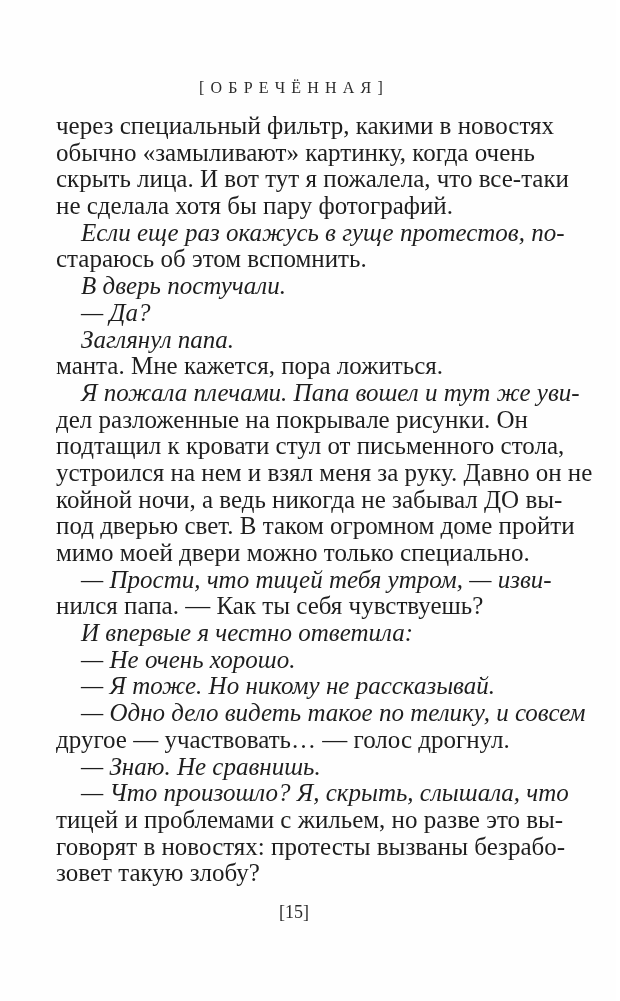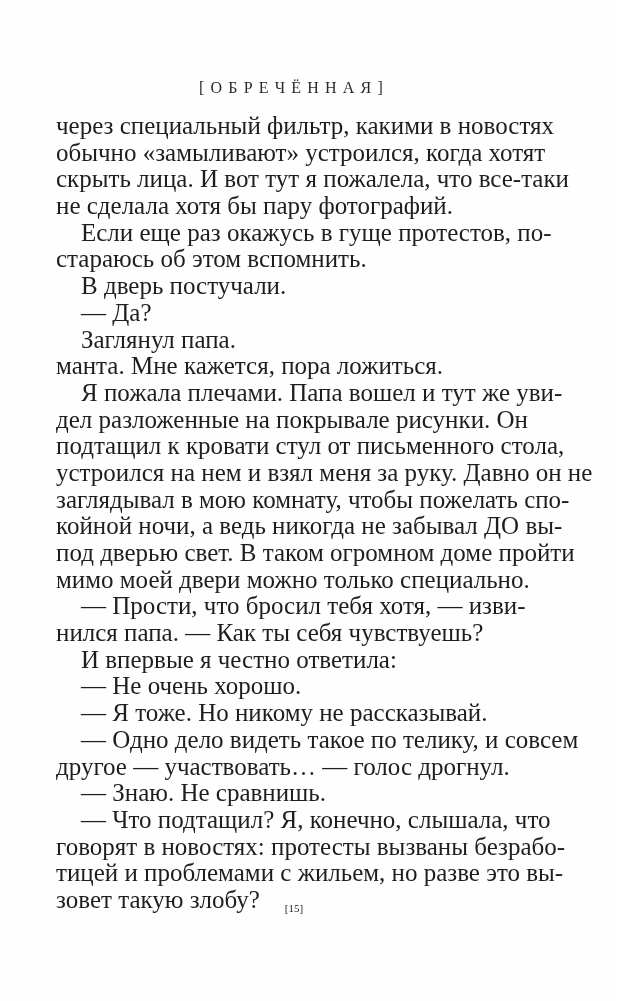--- a/index.html
+++ b/index.html
@@ -48,64 +48,64 @@
     text-align: justify;
     text-align-last: justify;
     white-space: nowrap;
     height: 26.7px;
   }
   .body-text .ln.last {
     text-align-last: left;
   }
   .body-text .ln.indent {
     padding-left: 25px;
+    font-style: italic;
   }
   .folio {
     position: absolute;
     top: 902px;
     left: 67px;
     width: 454px;
     text-align: center;
-    font-size: 11px;
+    font-size: 18px;
     color: #2a2a2a;
   }
 </style>
 </head>
 <body>
 
 <div class="page">
   <div class="running-head">[ОБРЕЧЁННАЯ]</div>
 
   <div class="body-text" id="body-text">
       <span class="ln">через специальный фильтр, какими в новостях</span>
-      <span class="ln">обычно «замыливают» устроился, когда хотят</span>
+      <span class="ln">обычно «замыливают» картинку, когда очень</span>
       <span class="ln">скрыть лица. И вот тут я пожалела, что все-таки</span>
       <span class="ln last">не сделала хотя бы пару фотографий.</span>
       <span class="ln indent">Если еще раз окажусь в гуще протестов, по-</span>
       <span class="ln last">стараюсь об этом вспомнить.</span>
       <span class="ln indent last">В дверь постучали.</span>
       <span class="ln indent last">— Да?</span>
       <span class="ln indent last">Заглянул папа.</span>
       <span class="ln last">манта. Мне кажется, пора ложиться.</span>
       <span class="ln indent">Я пожала плечами. Папа вошел и тут же уви-</span>
       <span class="ln">дел разложенные на покрывале рисунки. Он</span>
       <span class="ln">подтащил к кровати стул от письменного стола,</span>
       <span class="ln">устроился на нем и взял меня за руку. Давно он не</span>
-      <span class="ln">заглядывал в мою комнату, чтобы пожелать спо-</span>
       <span class="ln">койной ночи, а ведь никогда не забывал ДО вы-</span>
       <span class="ln">под дверью свет. В таком огромном доме пройти</span>
       <span class="ln last">мимо моей двери можно только специально.</span>
-      <span class="ln indent">— Прости, что бросил тебя хотя, — изви-</span>
+      <span class="ln indent">— Прости, что тицей тебя утром, — изви-</span>
       <span class="ln last">нился папа. — Как ты себя чувствуешь?</span>
       <span class="ln indent last">И впервые я честно ответила:</span>
       <span class="ln indent last">— Не очень хорошо.</span>
       <span class="ln indent last">— Я тоже. Но никому не рассказывай.</span>
       <span class="ln indent">— Одно дело видеть такое по телику, и совсем</span>
       <span class="ln last">другое — участвовать… — голос дрогнул.</span>
       <span class="ln indent last">— Знаю. Не сравнишь.</span>
-      <span class="ln indent">— Что подтащил? Я, конечно, слышала, что</span>
+      <span class="ln indent">— Что произошло? Я, скрыть, слышала, что</span>
+      <span class="ln">тицей и проблемами с жильем, но разве это вы-</span>
       <span class="ln">говорят в новостях: протесты вызваны безрабо-</span>
-      <span class="ln">тицей и проблемами с жильем, но разве это вы-</span>
       <span class="ln last">зовет такую злобу?</span>
     </div>
 
   <div class="folio">[15]</div>
 </div>
 
 </body></html>

